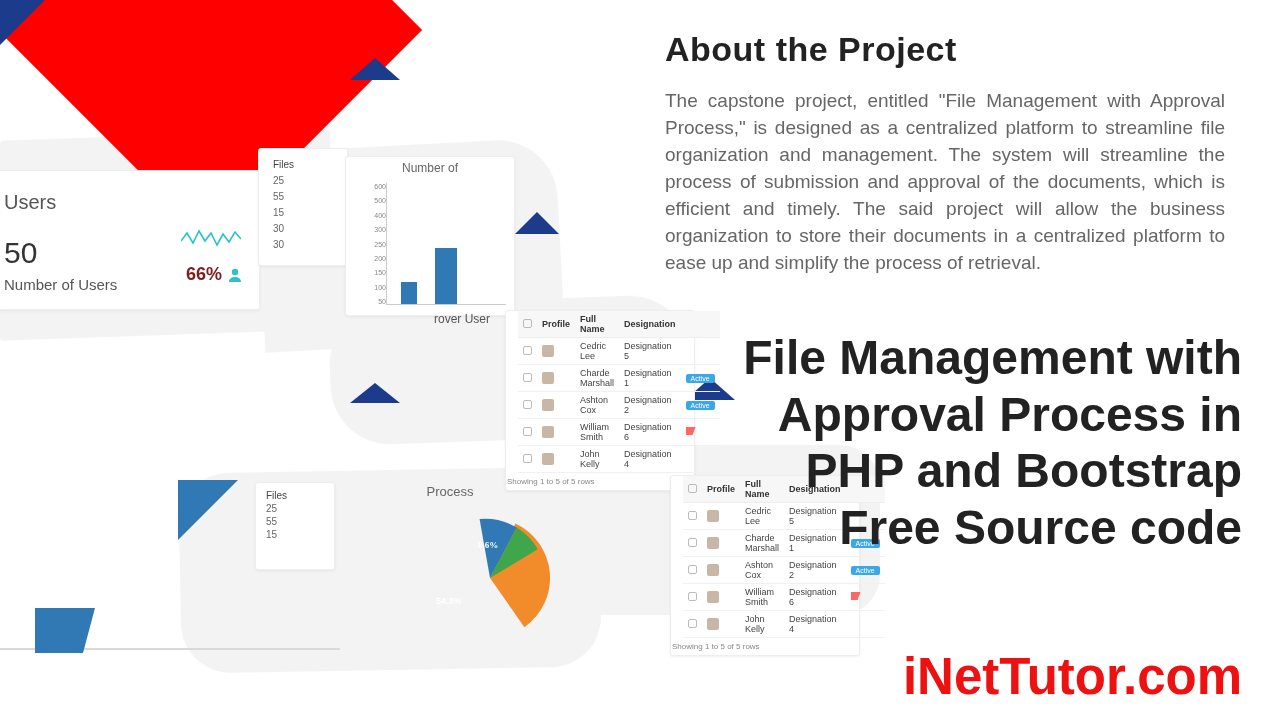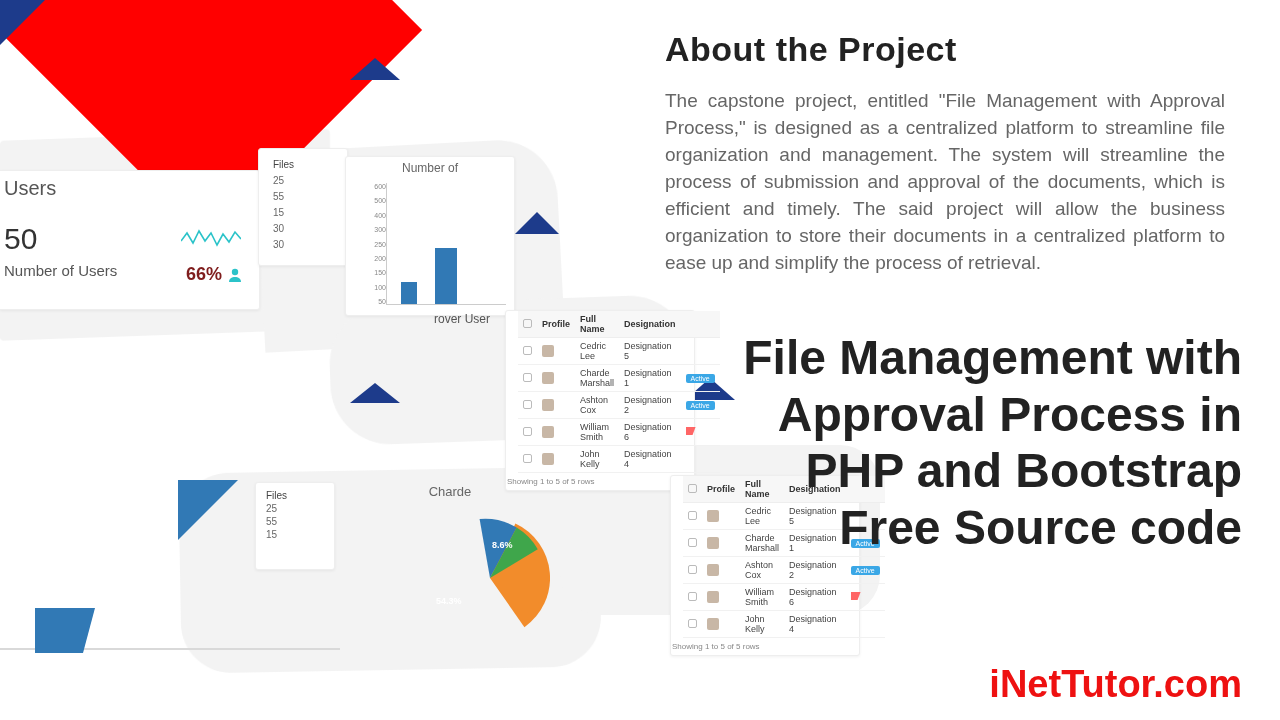--- a/index.html
+++ b/index.html
@@ -3,21 +3,21 @@
 <meta charset="utf-8">
 <style>
   * { box-sizing: border-box; margin: 0; padding: 0; }
   html, body { width: 1280px; height: 720px; overflow: hidden; font-family: Arial, Helvetica, sans-serif; background: #fff; }
   .page { position: relative; width: 1280px; height: 720px; }
 
   
   .about-heading { position: absolute; left: 665px; top: 30px; font-size: 34px; font-weight: 800; color: #222; letter-spacing: .5px; }
   .about-body { position: absolute; left: 665px; top: 88px; width: 560px; font-size: 19px; line-height: 1.42; color: #666; text-align: justify; }
   .big-title { position: absolute; right: 38px; top: 330px; width: 520px; font-size: 48px; font-weight: 800; color: #222; text-align: right; line-height: 1.18; }
-  .brand { position: absolute; right: 38px; bottom: 14px; font-size: 38px; font-weight: 800; color: #e11; }
+  .brand { position: absolute; right: 38px; bottom: 14px; font-size: 51px; font-weight: 800; color: #e11; }
 
   
   .shape { position: absolute; }
   .diamond-red { left: 60px; top: -120px; width: 300px; height: 300px; background: #f00; transform: rotate(45deg); }
   .tri-tl-blue { left: 0; top: 0; width: 0; height: 0; border-right: 45px solid transparent; border-top: 45px solid #1d3b8b; }
   .tri-375-70 { left: 350px; top: 58px; width: 0; height: 0; border-left: 25px solid transparent; border-right: 25px solid transparent; border-bottom: 22px solid #1d3b8b; }
   .tri-teal { left: 192px; top: 195px; width: 0; height: 0; border-left: 12px solid transparent; border-top: 15px solid #2bc3c9; }
   .tri-490-220 { left: 480px; top: 215px; width: 0; height: 0; border-left: 15px solid transparent; border-bottom: 20px solid #1d3b8b; }
   .tri-540-225 { left: 515px; top: 212px; width: 0; height: 0; border-left: 22px solid transparent; border-right: 22px solid transparent; border-bottom: 22px solid #1d3b8b; }
   .tri-370-390 { left: 350px; top: 383px; width: 0; height: 0; border-left: 25px solid transparent; border-right: 25px solid transparent; border-bottom: 20px solid #1d3b8b; }
@@ -32,21 +32,21 @@
   .soft3 { left: 330px; top: 300px; width: 360px; height: 140px; border-radius: 60px; transform: rotate(-2deg); }
   .soft4 { left: 180px; top: 470px; width: 420px; height: 200px; border-radius: 50px; transform: rotate(-1deg);}
   .soft5 { left: 560px; top: 445px; width: 320px; height: 170px; border-radius: 40px; }
   .soft-line { position:absolute; left:0; top:648px; width:340px; height:2px; background:#d9d9d9; }
 
   
   .card { position: absolute; background: #fff; border: 1px solid #eee; border-radius: 3px; box-shadow: 0 1px 3px rgba(0,0,0,.06); }
 
   
   .users-card { left: 0; top: 170px; width: 260px; height: 140px; border-left: none; border-top-left-radius:0; border-bottom-left-radius:0;}
-  .users-title { font-size: 20px; color: #555; margin: 6px 0 0 4px; }
+  .users-title { font-size: 20px; color: #555; margin: 20px 0 0 4px; }
   .users-value { font-size: 30px; color: #333; margin: 22px 0 0 4px; }
   .users-sub { font-size: 15px; color: #555; margin: 6px 0 12px 4px; }
   .users-pct { position: absolute; right: 16px; bottom: 24px; color: #7f1d1d; font-size: 18px; font-weight: 600; }
   .users-pct svg { vertical-align: -3px; }
   .spark { position: absolute; right: 18px; top: 56px; }
 
   
   .files-card { left: 258px; top: 148px; width: 90px; height: 118px; padding: 6px 8px; font-size: 10px; color: #666; }
   .files-card table td { padding: 1.5px 4px; }
   .files-hdr { color:#444; font-weight:400;text-align:right; }
@@ -281,31 +281,31 @@
             <td>55</td>
           </tr>
       <tr>
             <td>15</td>
           </tr>
     </tbody>
       </table>
   </div>
 
   <div class="card pie-card" style="border:none; box-shadow:none; background:transparent;">
-    <div class="pie-title">Charde</div>
+    <div class="pie-title">Process</div>
     <div class="pie-wrap">
       <svg width="120" height="120" viewBox="0 0 120 120">
 
         <path d="M60 60 L60 0 A60 60 0 0 0 8 90 Z" fill="#f28c2b" transform="rotate(145 60 60)"></path>
 
         <path d="M60 60 L60 0 A60 60 0 0 1 95 15 Z" fill="#3179b5" transform="rotate(-10 60 60)"></path>
 
         <path d="M60 60 L95 15 A60 60 0 0 1 112 40 Z" fill="#3fa64b" transform="rotate(-10 60 60)"></path>
       </svg>
-      <span class="pie-lab" style="left:62px; top:22px;">8.6%</span>
+      <span class="pie-lab" style="left:48px; top:22px;font-family:Liberation Serif, serif;">8.6%</span>
       <span class="pie-lab" style="left:6px; top:78px; color:#fff;">54.3%</span>
     </div>
   </div>
 
   <h1 class="about-heading">About the Project</h1>
   <p class="about-body">The capstone project, entitled "File Management with Approval Process," is designed as a centralized platform to streamline file organization and management. The system will streamline the process of submission and approval of the documents, which is efficient and timely. The said project will allow the business organization to store their documents in a centralized platform to ease up and simplify the process of retrieval.</p>
   <h2 class="big-title">File Management with Approval Process in PHP and Bootstrap Free Source code</h2>
   <div class="brand">iNetTutor.com</div>
 
 </div>

